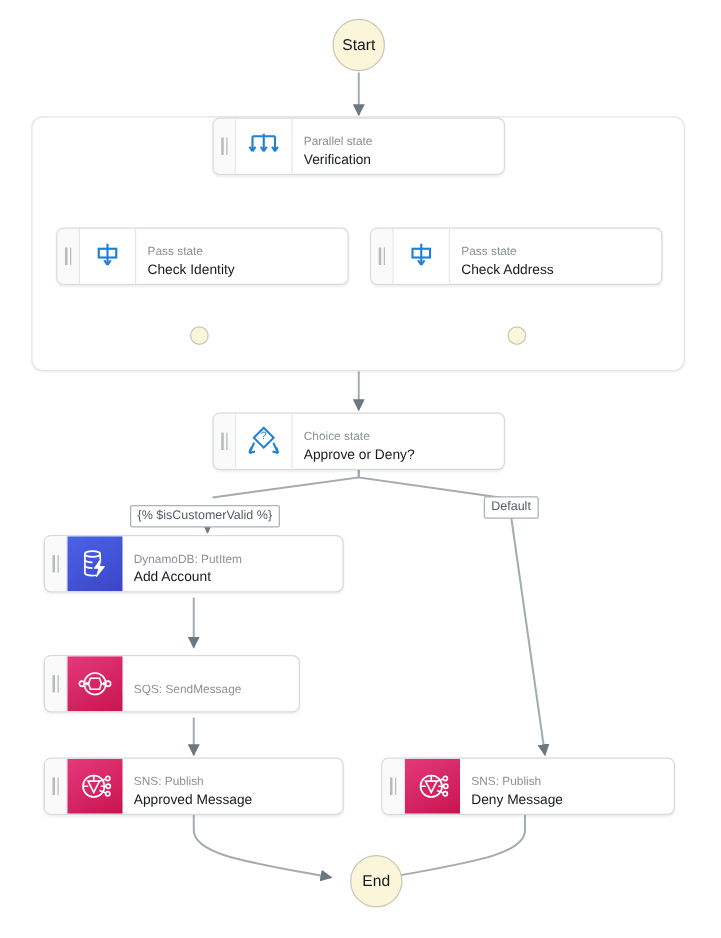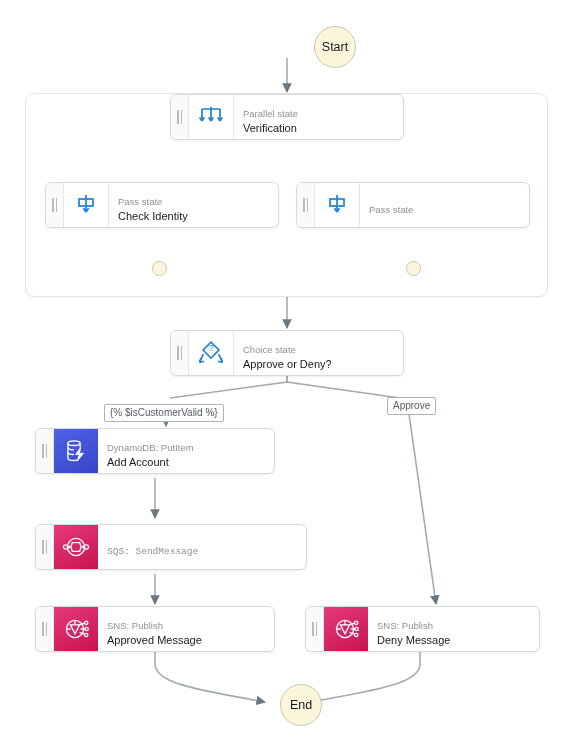--- a/index.html
+++ b/index.html
@@ -181,21 +181,21 @@
       <path d="M155,478 L155,518" marker-end="url(#arrow)"></path>
 
       <path d="M155,574 L155,604" marker-end="url(#arrow)"></path>
 
       <path d="M155,652 L155,664 C155,684 200,690 265,702" marker-end="url(#arrow)"></path>
 
       <path d="M420,652 L420,664 C420,684 375,690 311,702" marker-end="url(#arrow)"></path>
     </g>
   </svg>
 
-  <div class="terminal" style="left:266px; top:26px;margin-left:48px;">
+  <div class="terminal" style="left:266px; top:15px;">
     <span>Start</span>
   </div>
 
   <div class="group-box" style="left:25px; top:93px; width:523px; height:204px;"></div>
 
   <div class="state-node" style="left:170px; top:94px; width:234px;">
     <div class="node-handle">
         <i></i>
         <i></i>
       </div>
@@ -241,20 +241,21 @@
       </div>
     <div class="node-icon">
       <svg width="26" height="24" viewBox="0 0 26 24" xmlns="http://www.w3.org/2000/svg" fill="none" stroke="#1f7fd3" stroke-width="1.7">
         <rect x="6" y="6" width="14" height="7"></rect>
         <path d="M13,2 L13,19"></path>
         <path d="M13,19 l-2.6,-3.8 M13,19 l2.6,-3.8"></path>
       </svg>
     </div>
     <div class="node-text">
       <div class="node-sub">Pass state</div>
+      <div class="node-title">Check Address</div>
     </div>
   </div>
 
   <div class="branch-end" style="left:152px; top:261px;"></div>
   <div class="branch-end" style="left:406px; top:261px;"></div>
 
   <div class="state-node" style="left:170px; top:330px; width:234px;">
     <div class="node-handle">
         <i></i>
         <i></i>
@@ -269,21 +270,21 @@
         <text x="14" y="11.4" font-size="8.5" fill="#1f7fd3" stroke="none" text-anchor="middle" font-family="Liberation Sans, sans-serif">?</text>
       </svg>
     </div>
     <div class="node-text">
       <div class="node-sub">Choice state</div>
       <div class="node-title">Approve or Deny?</div>
     </div>
   </div>
 
   <div class="edge-label" style="left:104px; top:404px;">{% $isCustomerValid %}</div>
-  <div class="edge-label" style="left:387px; top:397px;">Approve</div>
+  <div class="edge-label" style="left:387px; top:397px;">Default</div>
 
   <div class="state-node" style="left:35px; top:428px; width:240px;">
     <div class="node-handle">
         <i></i>
         <i></i>
       </div>
     <div class="node-icon svc-dynamodb">
       <svg width="26" height="26" viewBox="0 0 26 26" xmlns="http://www.w3.org/2000/svg" fill="none" stroke="#ffffff" stroke-width="1.35" stroke-linejoin="round">
         <ellipse cx="11" cy="5.2" rx="6.1" ry="2.3"></ellipse>
         <path d="M4.9,5.2 L4.9,20.2 C4.9,21.5 7.6,22.5 11,22.5 C12.1,22.5 13.2,22.4 14.1,22.2"></path>
@@ -292,21 +293,21 @@
         <path d="M4.9,14.2 C4.9,15.5 7.6,16.5 11,16.5"></path>
         <path d="M17.6,9.5 L12.6,16.6 L16.3,16.6 L14.2,23.2 L20.4,15.3 L16.4,15.3 Z" fill="#ffffff" stroke="#ffffff" stroke-width="0.9"></path>
       </svg>
     </div>
     <div class="node-text">
       <div class="node-sub">DynamoDB: PutItem</div>
       <div class="node-title">Add Account</div>
     </div>
   </div>
 
-  <div class="state-node" style="left:35px; top:524px; width:272px;font-family:Liberation Mono, monospace;">
+  <div class="state-node" style="left:35px; top:524px; width:205px;">
     <div class="node-handle">
         <i></i>
         <i></i>
       </div>
     <div class="node-icon svc-sqs">
       <svg width="28" height="26" viewBox="0 0 28 26" xmlns="http://www.w3.org/2000/svg" fill="none" stroke="#ffffff" stroke-width="1.3">
         <circle cx="14" cy="13" r="8.6"></circle>
         <path d="M10.3,8.6 L17.7,8.6 L19.1,13 L17.7,17.4 L10.3,17.4 L8.9,13 Z"></path>
         <circle cx="3.6" cy="13" r="2.1"></circle>
         <circle cx="24.4" cy="13" r="2.1"></circle>

